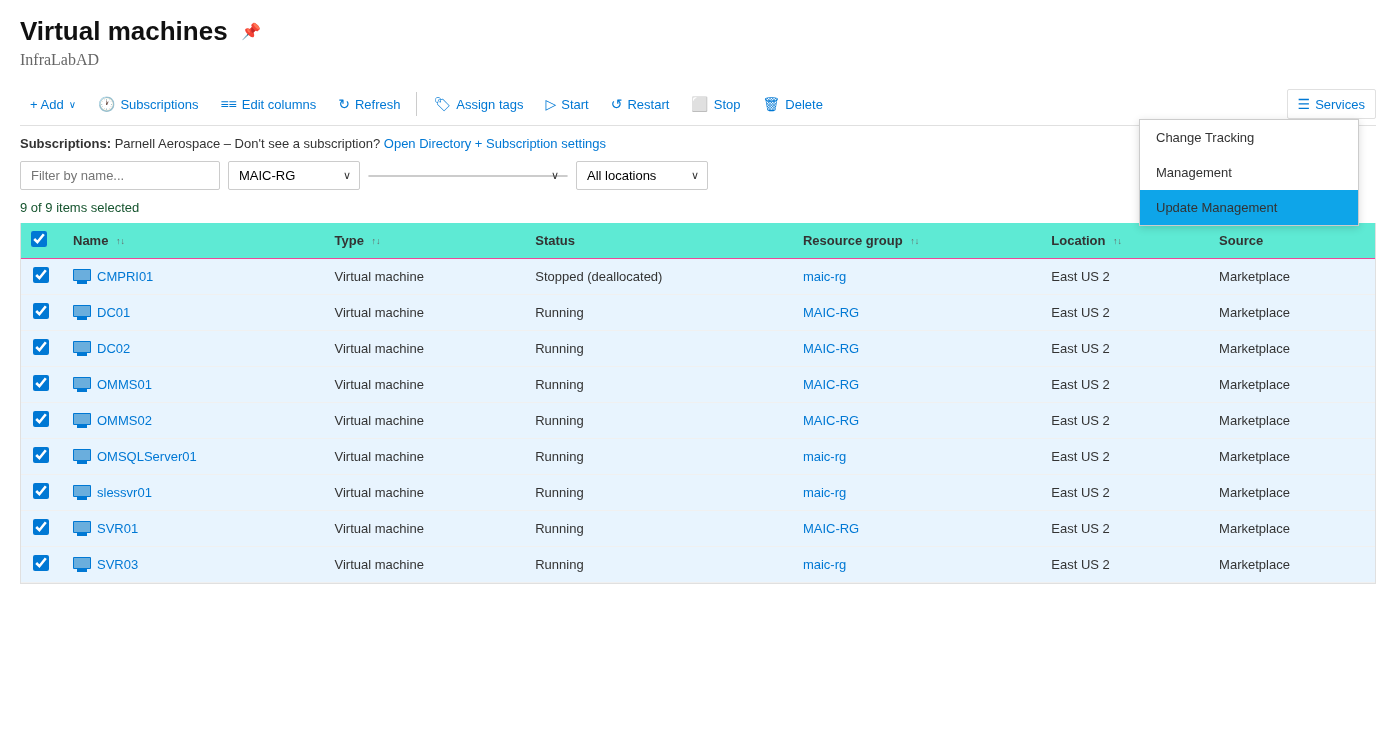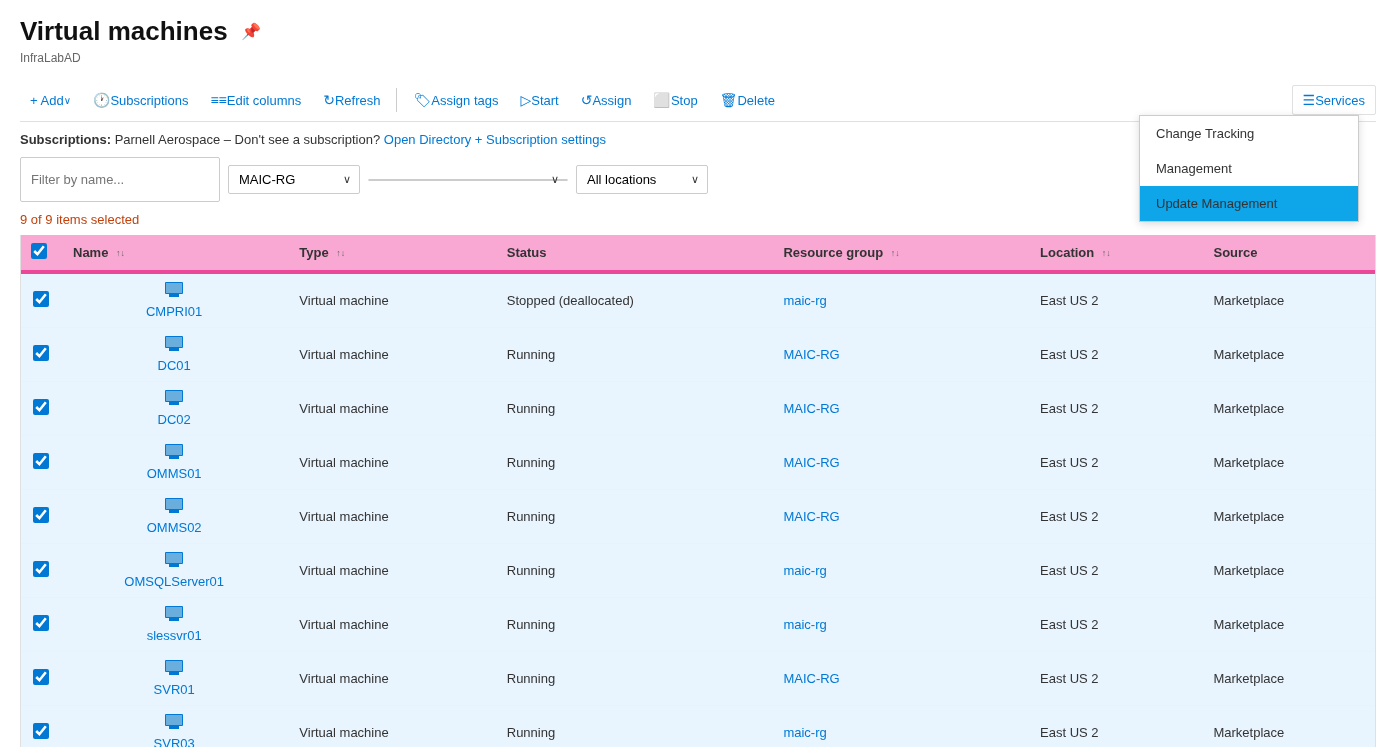--- a/index.html
+++ b/index.html
@@ -7,51 +7,51 @@
     
     .page-wrapper { padding: 16px 20px; max-width: 1396px; }
     
     .breadcrumb { display: flex; align-items: center; gap: 6px; margin-bottom: 8px; }
     .breadcrumb a { color: #0078d4; text-decoration: none; font-size: 13px; }
     .breadcrumb-sep { color: #666; font-size: 12px; }
     
     .page-header { display: flex; align-items: center; gap: 14px; margin-bottom: 4px; }
     .page-title { font-size: 26px; font-weight: 600; color: #111; }
     .pin-icon { color: #666; font-size: 16px; cursor: pointer; }
-    .subtitle { font-size: 12px; color: #666; margin-bottom: 14px; }
+    .subtitle { font-size: 16px; color: #666; margin-bottom: 14px; font-family: Liberation Serif, serif; }
     
     .toolbar { display: flex; align-items: center; gap: 2px; padding: 6px 0; border-bottom: 1px solid #e0e0e0; flex-wrap: wrap; position: relative; }
-    .toolbar-btn { display: flex; align-items: center; padding: 6px 10px; border: none; background: none; color: #0078d4; font-size: 13px; cursor: pointer; border-radius: 2px; white-space: nowrap; }
+    .toolbar-btn { display: flex; align-items: center; gap: 5px; padding: 6px 10px; border: none; background: none; color: #0078d4; font-size: 13px; cursor: pointer; border-radius: 2px; white-space: nowrap; }
     .toolbar-btn .icon { font-size: 14px; }
     .toolbar-separator { width: 1px; height: 24px; background: #ccc; margin: 0 4px; }
     .toolbar-btn .caret { font-size: 10px; }
     
     .subscription-bar { padding: 10px 0; font-size: 13px; color: #333; }
     .subscription-bar a { color: #0078d4; text-decoration: none; }
     
     .filter-row { display: flex; align-items: center; gap: 8px; margin-bottom: 10px; }
-    .filter-input { border: 1px solid #ccc; padding: 14px 10px; font-size: 13px; width: 200px; color: #666; border-radius: 2px; }
+    .filter-input { border: 1px solid #ccc; padding: 6px 10px; font-size: 13px; width: 200px; color: #666; border-radius: 2px; }
     .filter-select-wrapper { position: relative; display: inline-flex; align-items: center; border: 1px solid #ccc; border-radius: 2px; background: #fff; }
     .filter-select-wrapper select { border: none; outline: none; padding: 6px 28px 6px 10px; font-size: 13px; background: transparent; appearance: none; cursor: pointer; min-width: 130px; }
     .filter-select-wrapper .chevron { position: absolute; right: 8px; pointer-events: none; color: #333; font-size: 11px; }
     
-    .results-count { font-size: 13px; color: #c2410c; margin-bottom: 8px; }
+    .results-count { font-size: 13px; color: #14532d; margin-bottom: 8px; }
     
     .table-wrapper { border: 1px solid #e0e0e0; border-top: none; }
     .data-table { width: 100%; border-collapse: collapse; }
-    .data-table th { background: #f9a8d4; border-bottom: 4px solid #ec4899; padding: 8px 12px; text-align: left; font-weight: 600; font-size: 13px; color: #333; white-space: nowrap; }
+    .data-table th { background: #5eead4; border-bottom: 1px solid #ec4899; padding: 8px 12px; text-align: left; font-weight: 600; font-size: 13px; color: #333; white-space: nowrap; }
     .data-table td { padding: 8px 12px; border-bottom: 1px solid #f0f0f0; font-size: 13px; vertical-align: middle; }
     .data-table tr.selected td { background: #e8f4fe; }
     
     .sort-icons { display: inline-flex; flex-direction: column; margin-left: 4px; font-size: 9px; line-height: 1; color: #666; vertical-align: middle; }
     
     .checkbox-col { width: 36px; }
     .checkbox { width: 16px; height: 16px; accent-color: #0078d4; cursor: pointer; }
     
-    .vm-link { color: #0078d4; text-decoration: none; display: flex; align-items: center; gap: 6px; flex-direction: column; }
+    .vm-link { color: #0078d4; text-decoration: none; display: flex; align-items: center; gap: 6px; }
     
     .rg-link { color: #0078d4; text-decoration: none; }
     
     
     .services-dropdown { position: absolute; top: 100%; right: 17px; background: #fff; border: 1px solid #ccc; box-shadow: 0 2px 8px rgba(0,0,0,0.15); z-index: 100; min-width: 220px; }
     .dropdown-item { padding: 10px 16px; cursor: pointer; font-size: 13px; color: #333; }
     .dropdown-item.highlighted { background: #0ea5e9; }
     
     .toolbar-right { margin-left: auto; position: relative; }
     
@@ -97,21 +97,21 @@
       <span>Assign tags</span>
     </button>
 
     <button class="toolbar-btn">
       <span class="icon">▷</span>
       <span>Start</span>
     </button>
 
     <button class="toolbar-btn">
       <span class="icon">↺</span>
-      <span>Assign</span>
+      <span>Restart</span>
     </button>
 
     <button class="toolbar-btn">
       <span class="icon">⬜</span>
       <span>Stop</span>
     </button>
 
     <button class="toolbar-btn">
       <span class="icon">🗑</span>
       <span>Delete</span>

